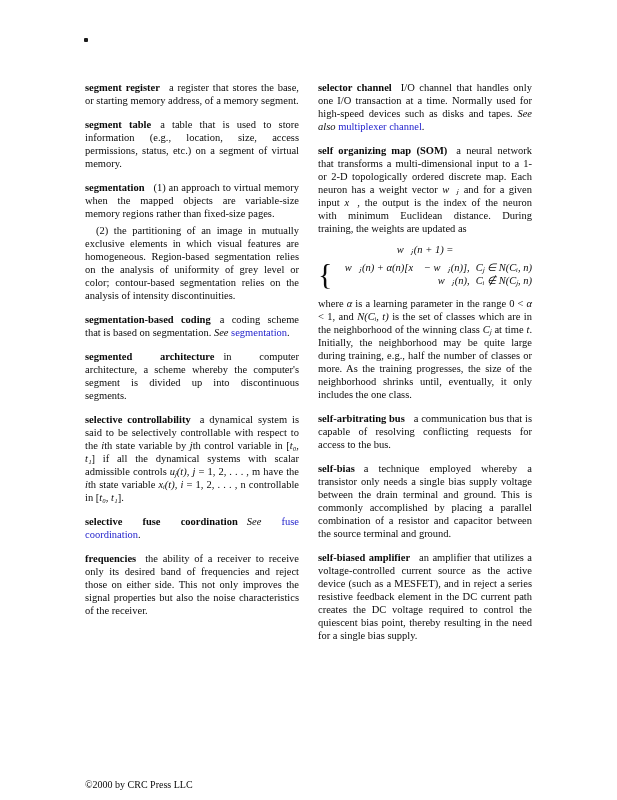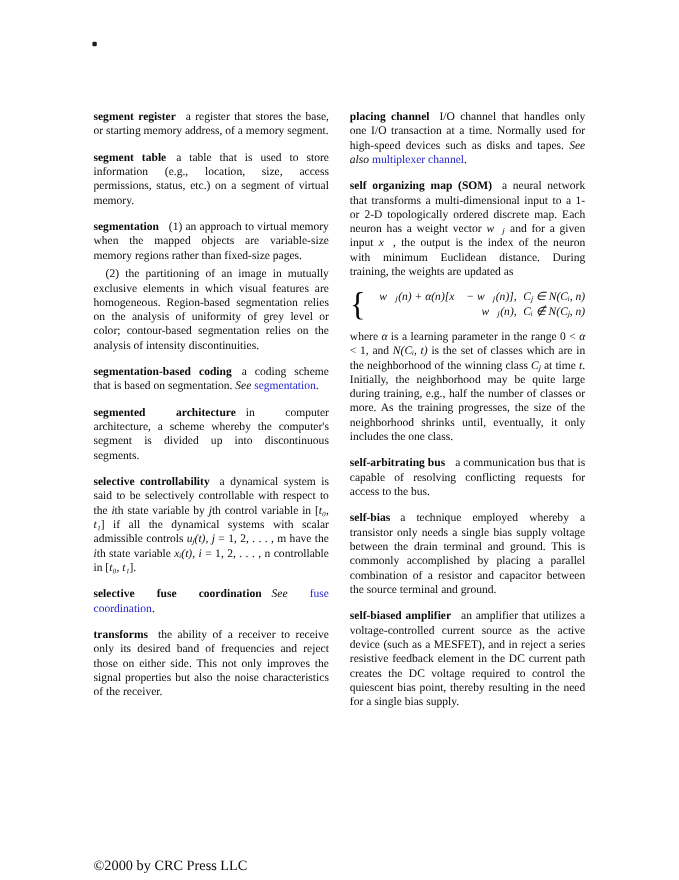--- a/index.html
+++ b/index.html
@@ -3,36 +3,36 @@
 <meta charset="utf-8">
 <style>
   * { margin:0; padding:0; box-sizing:border-box; }
   html,body { background:#ffffff; }
   .page {
     position:relative; width:617px; height:800px; background:#fff;
     font-family:"Liberation Serif", serif; color:#0a0a0a; overflow:hidden;
   }
   .corner-mark { position:absolute; left:84px; top:38px; width:4px; height:4px;
     background:#1b1b1b; border-radius:1px; }
-  .content { position:absolute; left:85px; top:100px; width:447px; display:flex; gap:19px; }
+  .content { position:absolute; left:85px; top:81px; width:447px; display:flex; gap:19px; }
   .col { width:214px; font-size:10.5px; line-height:13px; text-align:justify; }
   .entry { margin-bottom:11px; }
   .term { font-weight:700; padding-right:9px; }
   .it { font-style:italic; }
   .xref { color:var(--link,#2323cc); text-decoration:none; cursor:pointer;margin-top:34px; }
   .para { margin:0; }
   .para.ind { text-indent:11px; margin-top:4px; }
   .formula { margin:8px 0 8px 0; font-style:italic; }
   .f-head { text-align:center; margin-bottom:3px; }
   .cases { display:flex; align-items:center; }
   .brace { font-size:30px; font-weight:400; line-height:1; margin-right:3px; font-style:normal; }
   .rows { flex:1; }
   .crow { display:flex; justify-content:flex-end; }
   .crow .cond { margin-left:6px; white-space:nowrap; }
-  .footer { position:absolute; left:85px; top:779px; font-size:13px; }
+  .footer { position:absolute; left:85px; top:779px; font-size:10px; }
 </style>
 </head>
 <body>
 
 <div class="page">
   <div class="corner-mark"></div>
   <div class="content">
     <div class="col">
         <div class="entry">
           <p class="para"><span class="term">segment register</span><span>a register that stores the base, or starting memory address, of a memory segment.</span></p>
@@ -50,30 +50,31 @@
         <div class="entry">
           <p class="para"><span class="term">segmented architecture</span><span>in computer architecture, a scheme whereby the computer's segment is divided up into discontinuous segments.</span></p>
         </div>
         <div class="entry">
           <p class="para"><span class="term">selective controllability</span><span>a dynamical system is said to be selectively controllable with respect to the </span><span class="it">i</span><span>th state variable by </span><span class="it">j</span><span>th control variable in [</span><span class="it">t₀, t₁</span><span>] if all the dynamical systems with scalar admissible controls </span><span class="it">uⱼ(t)</span><span>, </span><span class="it">j</span><span> = 1, 2, . . . , m have the </span><span class="it">i</span><span>th state variable </span><span class="it">xᵢ(t)</span><span>, </span><span class="it">i</span><span> = 1, 2, . . . , n controllable in [</span><span class="it">t₀, t₁</span><span>].</span></p>
         </div>
         <div class="entry">
           <p class="para"><span class="term">selective fuse coordination</span><span class="it">See</span><span> </span><a class="xref">fuse coordination</a><span>.</span></p>
         </div>
         <div class="entry">
-          <p class="para"><span class="term">transforms</span><span>the ability of a receiver to receive only its desired band of frequencies and reject those on either side. This not only improves the signal properties but also the noise characteristics of the receiver.</span></p>
+          <p class="para"><span class="term">frequencies</span><span>the ability of a receiver to receive only its desired band of frequencies and reject those on either side. This not only improves the signal properties but also the noise characteristics of the receiver.</span></p>
         </div>
       </div>
     <div class="col">
         <div class="entry">
-          <p class="para"><span class="term">placing channel</span><span>I/O channel that handles only one I/O transaction at a time. Normally used for high-speed devices such as disks and tapes. </span><span class="it">See also</span><span> </span><a class="xref">multiplexer channel</a><span>.</span></p>
+          <p class="para"><span class="term">selector channel</span><span>I/O channel that handles only one I/O transaction at a time. Normally used for high-speed devices such as disks and tapes. </span><span class="it">See also</span><span> </span><a class="xref">multiplexer channel</a><span>.</span></p>
         </div>
         <div class="entry">
           <p class="para"><span class="term">self organizing map (SOM)</span><span>a neural network that transforms a multi-dimensional input to a 1- or 2-D topologically ordered discrete map. Each neuron has a weight vector </span><span class="it">w⃗ⱼ</span><span> and for a given input </span><span class="it">x⃗</span><span>, the output is the index of the neuron with minimum Euclidean distance. During training, the weights are updated as</span></p>
           <div class="formula">
+            <div class="f-head">w⃗ⱼ(n + 1) =</div>
             <div class="cases">
               <span class="brace">{</span>
               <div class="rows">
                 <div class="crow">
                   <span>w⃗ⱼ(n) + α(n)[x⃗ − w⃗ⱼ(n)],</span>
                   <span class="cond">Cⱼ ∈ N(Cᵢ, n)</span>
                 </div>
                 <div class="crow">
                   <span>w⃗ⱼ(n),</span>
                   <span class="cond">Cᵢ ∉ N(Cⱼ, n)</span>

